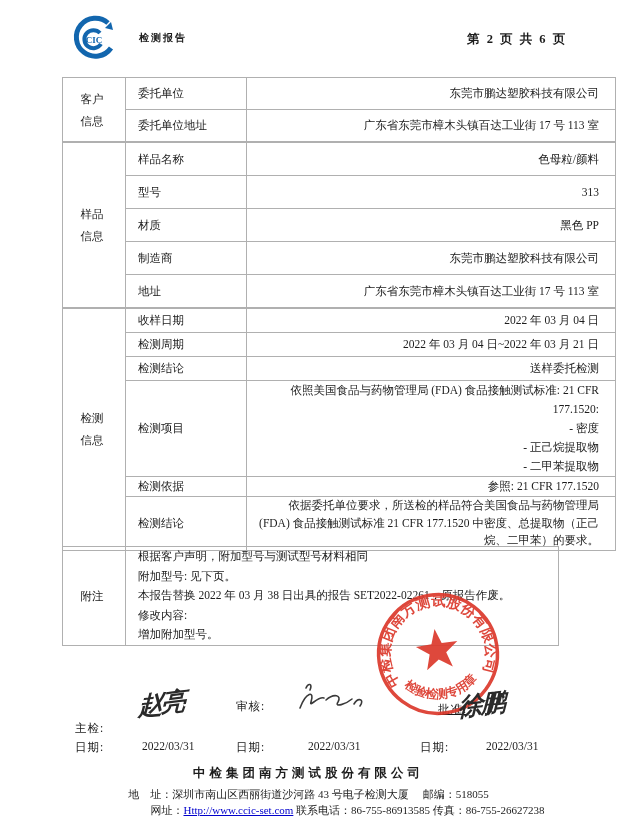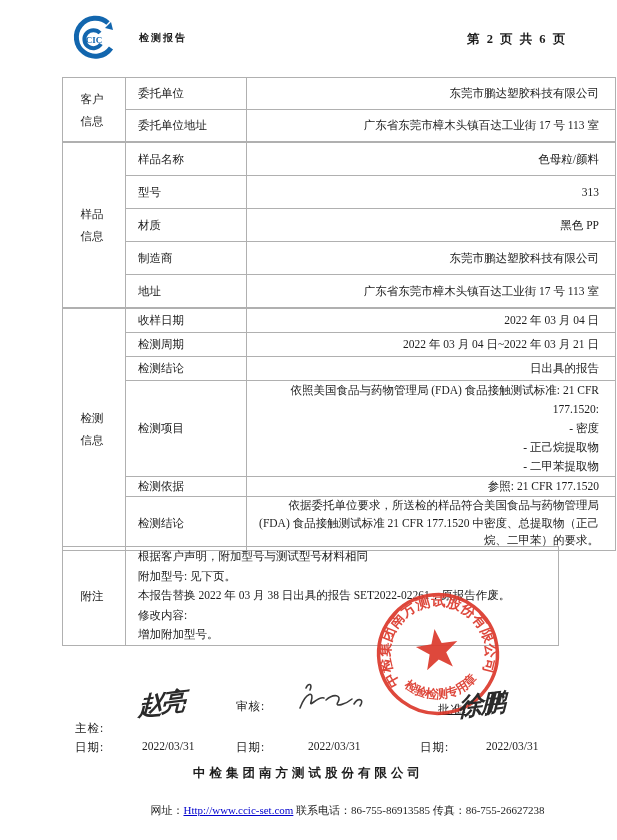--- a/index.html
+++ b/index.html
@@ -112,21 +112,21 @@
 信息</td>
       <td class="l">收样日期</td>
       <td class="v">2022 年 03 月 04 日</td>
     </tr>
     <tr class="r24">
       <td class="l">检测周期</td>
       <td class="v">2022 年 03 月 04 日~2022 年 03 月 21 日</td>
     </tr>
     <tr class="r24">
       <td class="l">检测结论</td>
-      <td class="v">日出具的报告</td>
+      <td class="v">送样委托检测</td>
     </tr>
     <tr class="r95">
       <td class="l">检测项目</td>
       <td class="v pre">依照美国食品与药物管理局 (FDA) 食品接触测试标准: 21 CFR
 177.1520:
 - 密度
 - 正己烷提取物
 - 二甲苯提取物</td>
     </tr>
     <tr class="r20">
@@ -178,17 +178,20 @@
   <span class="sig-name" style="left:458px;top:688px;">徐鹏</span>
 
   <span class="date-label" style="left:75px;top:740px;">日期:</span>
   <span class="date-val" style="left:142px;top:740px;">2022/03/31</span>
   <span class="date-label" style="left:236px;top:740px;">日期:</span>
   <span class="date-val" style="left:308px;top:740px;">2022/03/31</span>
   <span class="date-label" style="left:420px;top:740px;">日期:</span>
   <span class="date-val" style="left:486px;top:740px;">2022/03/31</span>
 
   <div class="f-company">中检集团南方测试股份有限公司</div>
+  <div class="f-line f1">
+    <span>地　址：</span><span>深圳市南山区西丽街道沙河路 43 号电子检测大厦</span><span class="f-gap"></span><span>邮编：</span><span>518055</span>
+  </div>
   <div class="f-line f2">
     <span>网址：</span><span class="link">Http://www.ccic-set.com</span>&nbsp;<span>联系电话：</span><span>86-755-86913585</span>&nbsp;<span>传真：</span><span>86-755-26627238</span>
   </div>
 
 </div>
 
 </body></html>

